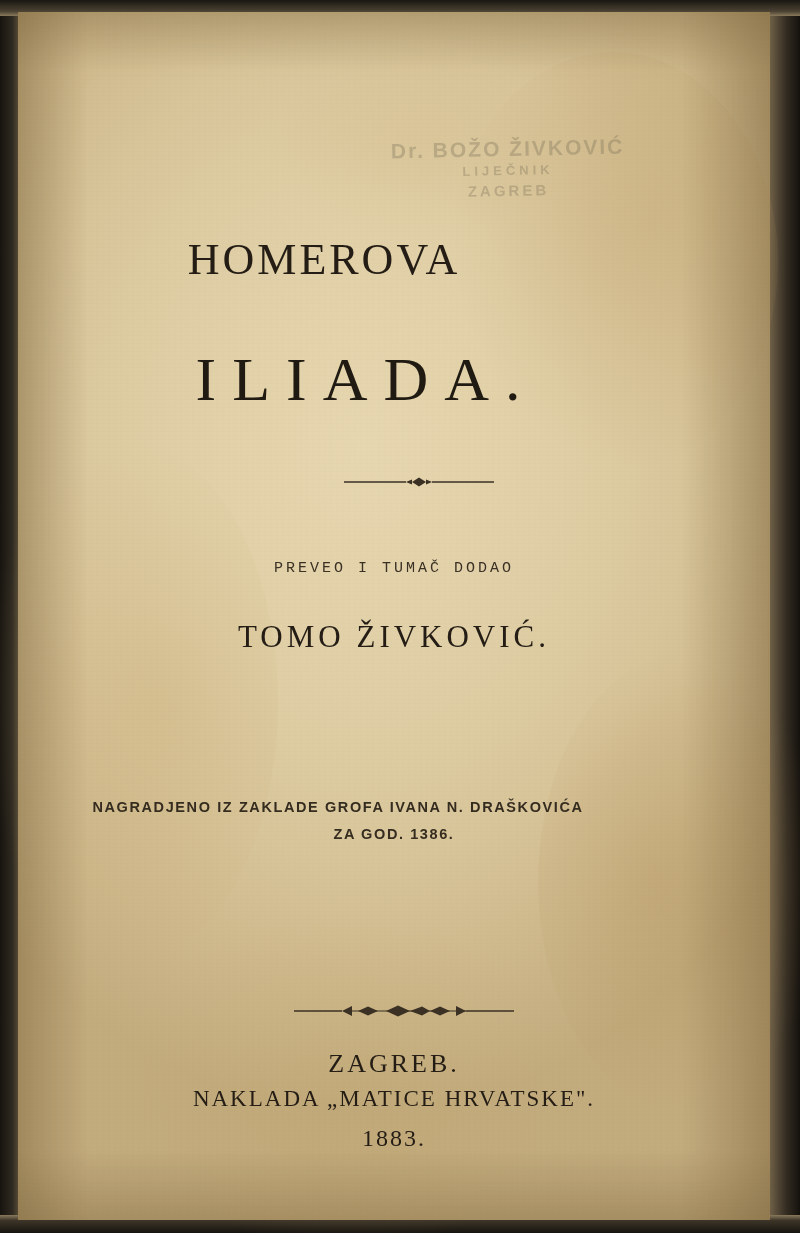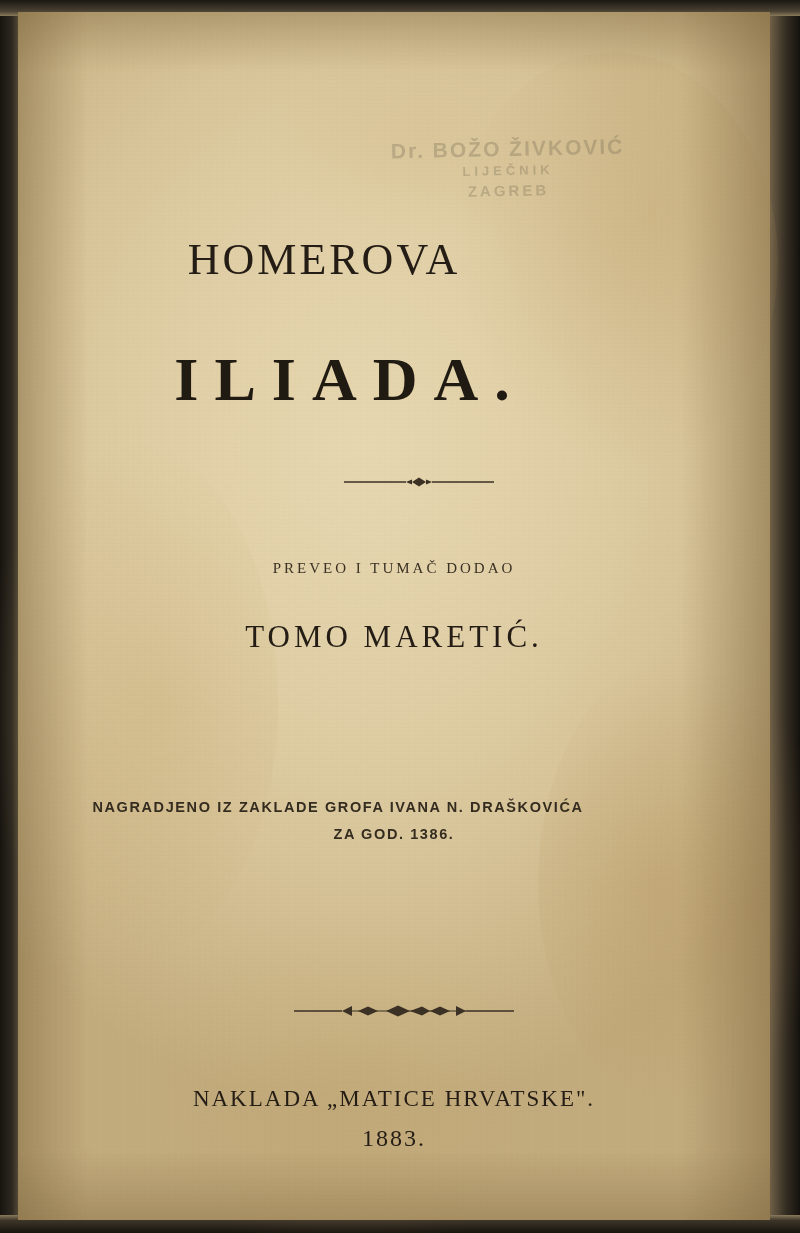--- a/index.html
+++ b/index.html
@@ -112,24 +112,24 @@
     position: absolute;
     left: 0; top: 222px; width: 612px;
     font-size: 44px;
     letter-spacing: 3px;
     font-weight: normal;
     font-family: "Liberation Serif", serif;
     color: #241d15;
   }
   .title-big {
     position: absolute;
-    left: 0; top: 332px; width: 648px;
+    left: 16px; top: 332px; width: 648px;
     font-size: 62px;
     letter-spacing: 16px;
-    font-weight: bold;
+    font-weight: normal;
     text-indent: 16px;
     font-family: "Liberation Serif", serif;
     color: #1f1a12;
   }
 
   .rule1 {
     position: absolute;
     left: 326px; top: 462px;
     width: 150px; height: 12px;
   }
@@ -137,21 +137,21 @@
     position: absolute;
     left: 276px; top: 992px;
     width: 220px; height: 14px;
   }
 
   .translator-line {
     position: absolute;
     left: 0; top: 548px; width: 752px;
     font-size: 15px;
     letter-spacing: 3px;
-    font-family: Liberation Serif, serif;
+    font-family: Liberation Mono, monospace;
     color: #3a3124;
   }
   .translator-name {
     position: absolute;
     left: 0; top: 607px; width: 752px;
     font-size: 31px;
     letter-spacing: 4px;
     font-family: "Liberation Serif", serif;
     color: #241d15;
   }
@@ -243,38 +243,39 @@
         <svg width="150" height="12" viewBox="0 0 150 12">
           <line x1="0" y1="6" x2="62" y2="6" stroke="#3a3024" stroke-width="1.4"></line>
           <line x1="88" y1="6" x2="150" y2="6" stroke="#3a3024" stroke-width="1.4"></line>
           <path d="M68 6 L75 1.5 L82 6 L75 10.5 Z" fill="#3a3024"></path>
           <path d="M62 6 L68 3.5 L68 8.5 Z" fill="#3a3024"></path>
           <path d="M88 6 L82 3.5 L82 8.5 Z" fill="#3a3024"></path>
         </svg>
       </div>
 
       <div class="translator-line">PREVEO I TUMAČ DODAO</div>
-      <div class="translator-name">TOMO MARETIĆ.</div>
+      <div class="translator-name">TOMO ŽIVKOVIĆ.</div>
 
       <div class="award1">NAGRADJENO IZ ZAKLADE GROFA IVANA N. DRAŠKOVIĆA</div>
       <div class="award2">ZA GOD. 1386.</div>
 
       <div class="rule2">
         <svg width="220" height="14" viewBox="0 0 220 14">
           <line x1="0" y1="7" x2="48" y2="7" stroke="#3a3024" stroke-width="1.3"></line>
           <line x1="172" y1="7" x2="220" y2="7" stroke="#3a3024" stroke-width="1.3"></line>
           <path d="M48 7 L58 2 L58 12 Z" fill="#3a3024"></path>
           <path d="M172 7 L162 2 L162 12 Z" fill="#3a3024"></path>
           <path d="M64 7 L74 2.5 L84 7 L74 11.5 Z" fill="#3a3024"></path>
           <path d="M136 7 L146 2.5 L156 7 L146 11.5 Z" fill="#3a3024"></path>
           <path d="M92 7 L104 1.5 L116 7 L104 12.5 Z" fill="#3a3024"></path>
           <path d="M116 7 L128 2.5 L136 7 L128 11.5 Z" fill="#3a3024"></path>
           <line x1="58" y1="7" x2="172" y2="7" stroke="#3a3024" stroke-width="1.1"></line>
         </svg>
       </div>
 
+      <div class="city">ZAGREB.</div>
       <div class="publisher">NAKLADA „MATICE HRVATSKE".</div>
       <div class="year">1883.</div>
 
     </div>
     <div class="grain"></div>
   </div>
 </div>
 
 </body></html>

